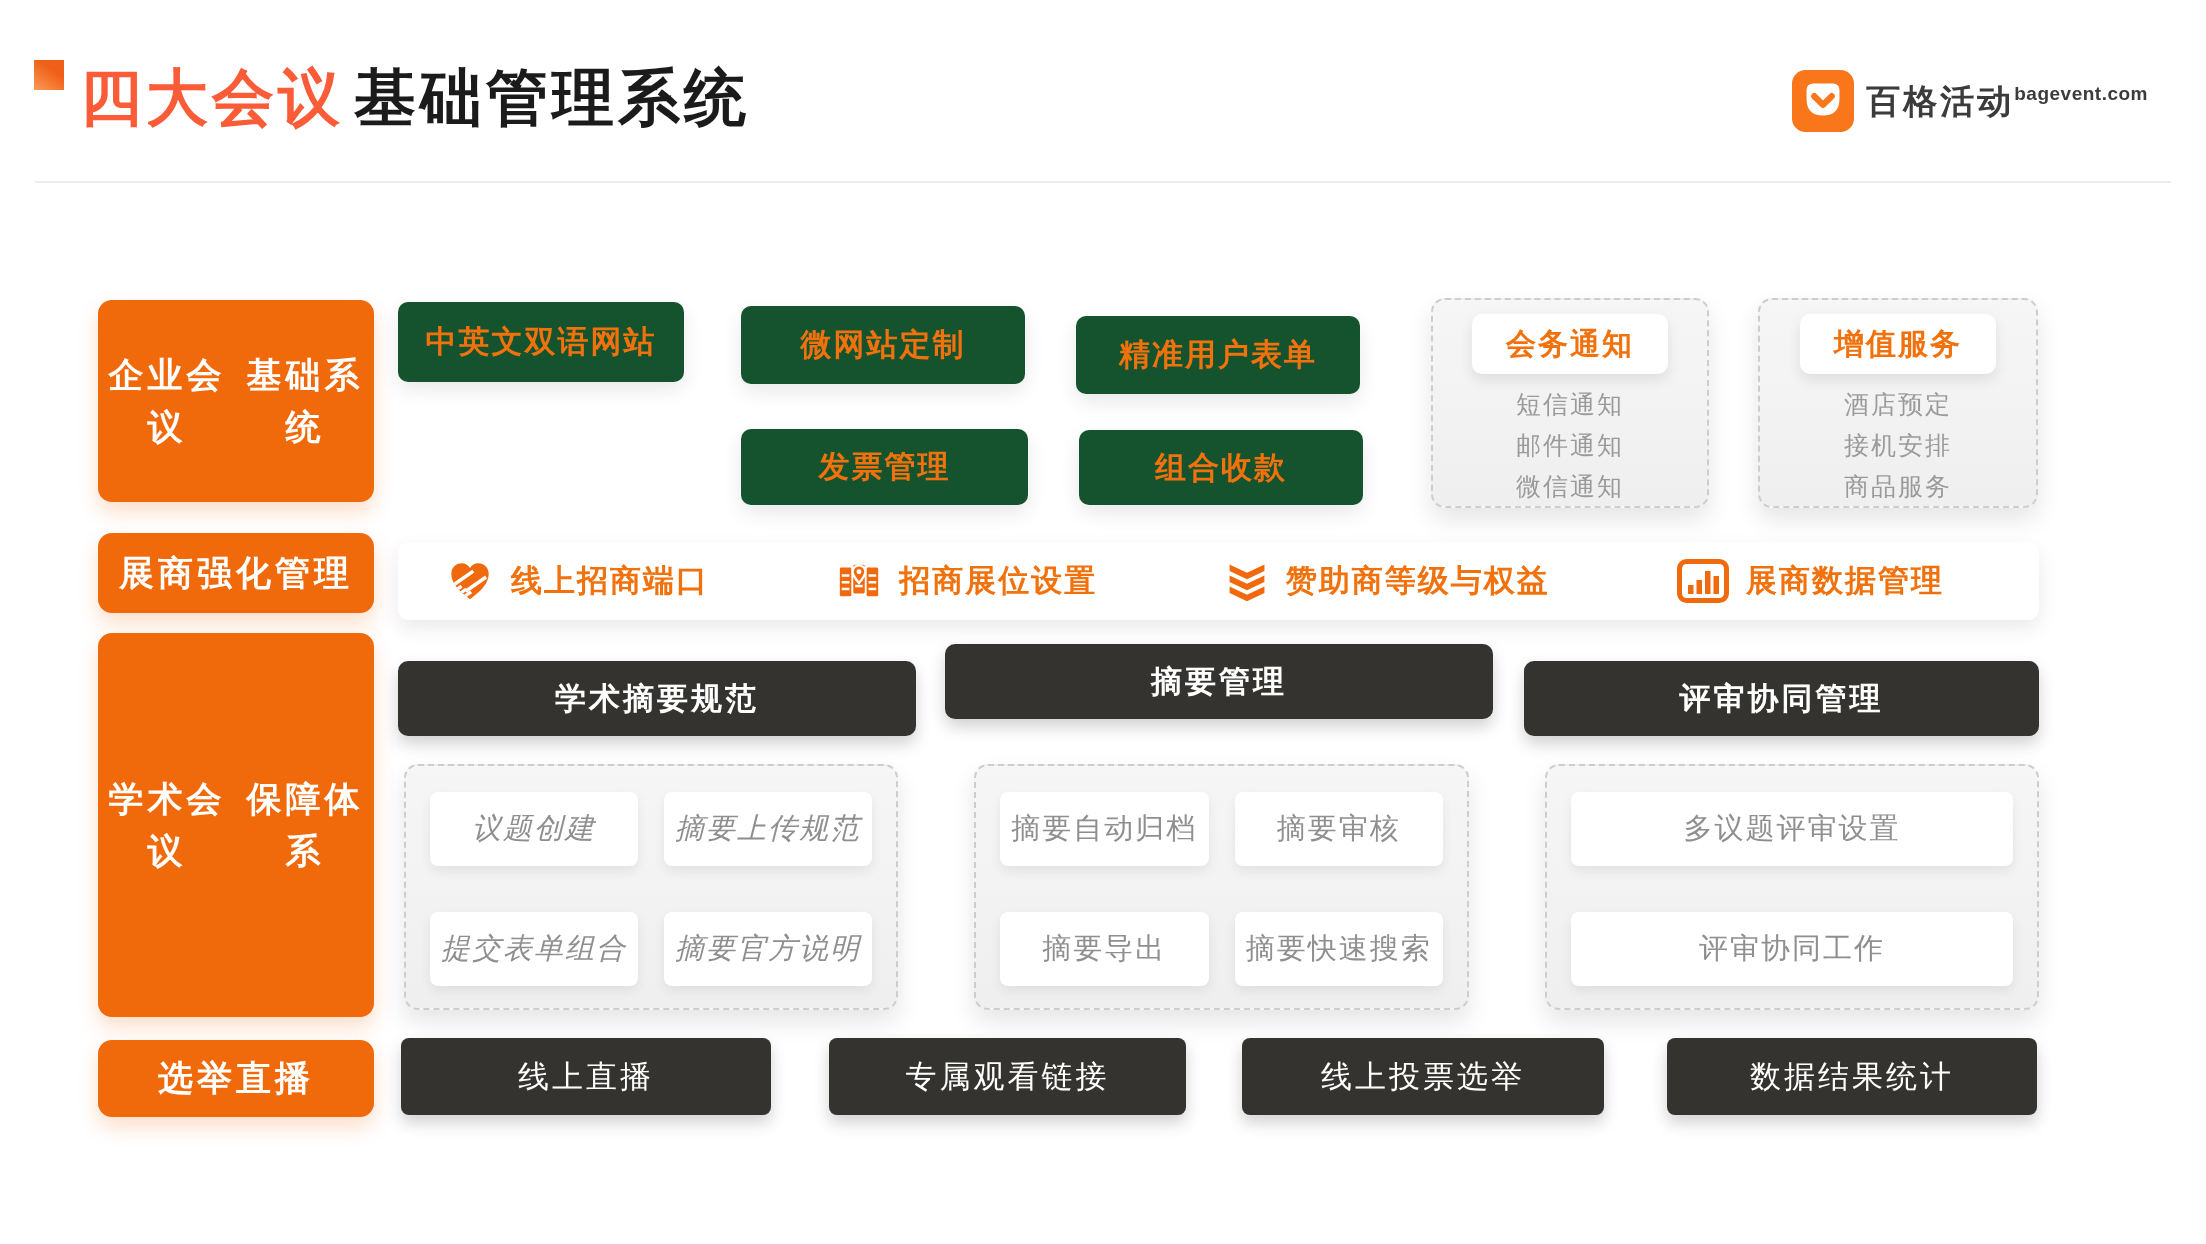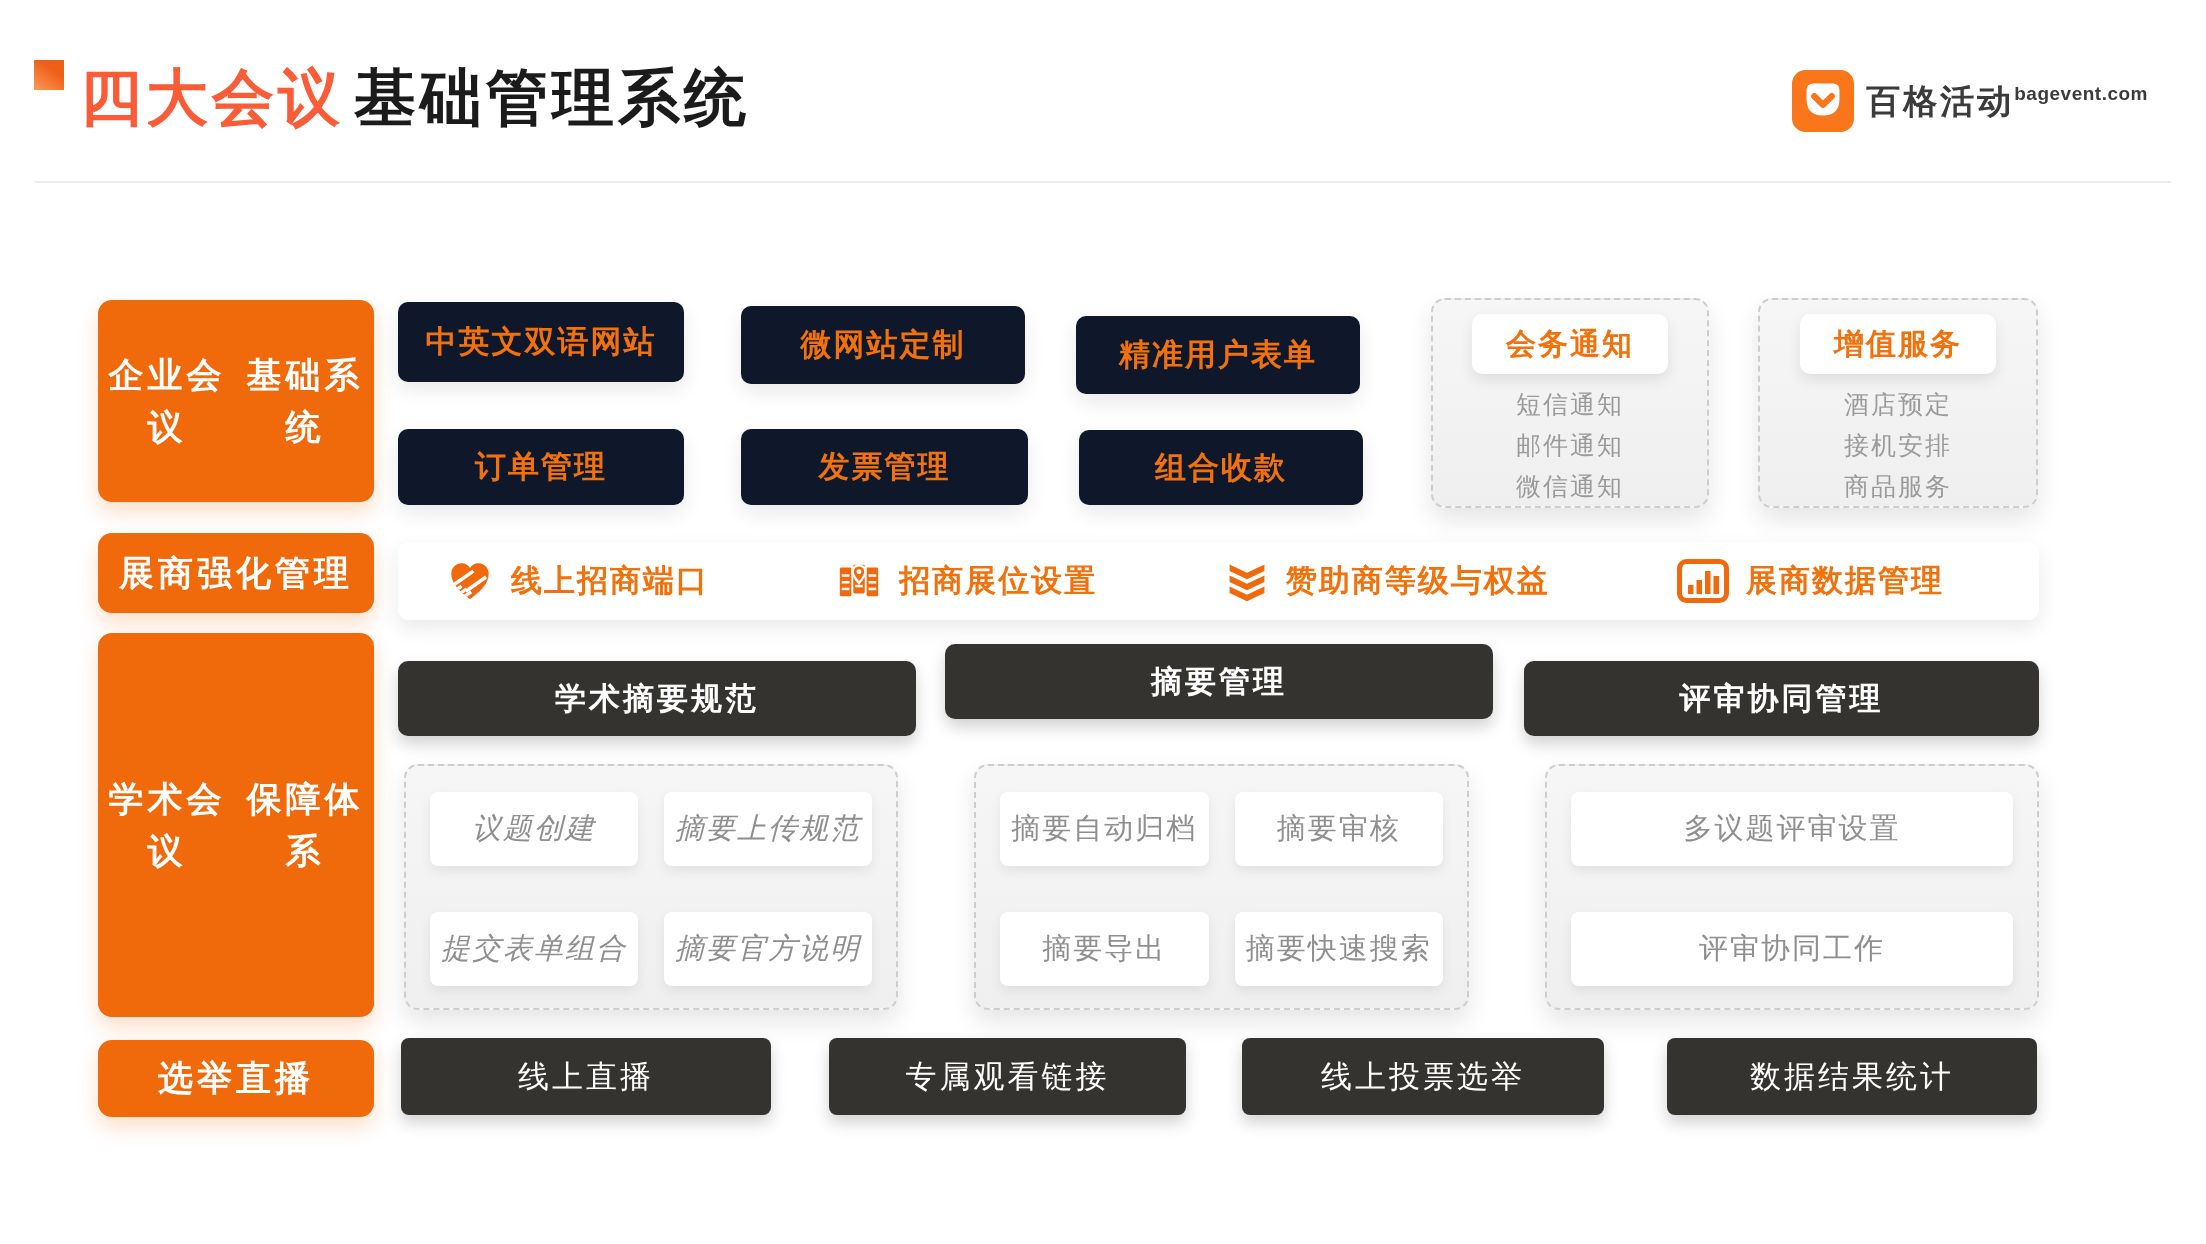--- a/index.html
+++ b/index.html
@@ -22,21 +22,21 @@
   .orange-block{position:absolute;left:98px;width:276px;background:#f0690b;border-radius:14px;
     color:#fff;display:flex;flex-direction:row;align-items:center;justify-content:center;
     font-size:35px;font-weight:700;letter-spacing:4px;line-height:1.5;text-align:center;
     box-shadow:0 10px 20px rgba(240,105,11,.22);}
   .b1{top:300px;height:202px;}
   .b2{top:533px;height:80px;}
   .b3{top:633px;height:384px;}
   .b4{top:1040px;height:77px;}
 
   
-  .card{position:absolute;background:#0f172a;border-radius:10px;
+  .card{position:absolute;background:#14532d;border-radius:10px;
     box-shadow:0 8px 20px rgba(0,0,0,.09);display:flex;align-items:center;justify-content:center;
     color:#f1720d;font-size:31px;font-weight:700;letter-spacing:2px;}
   .c1{left:398px;top:302px;width:286px;height:80px;}
   .c2{left:741px;top:306px;width:284px;height:78px;}
   .c3{left:1076px;top:316px;width:284px;height:78px;}
   .c4{left:398px;top:429px;width:286px;height:76px;}
   .c5{left:741px;top:429px;width:287px;height:76px;}
   .c6{left:1079px;top:430px;width:284px;height:75px;}
 
   
@@ -118,21 +118,20 @@
     <span>学术会议</span>
     <span>保障体系</span>
   </div>
   <div class="orange-block b4">
     <span>选举直播</span>
   </div>
 
   <div class="card c1">中英文双语网站</div>
   <div class="card c2">微网站定制</div>
   <div class="card c3">精准用户表单</div>
-  <div class="card c4">订单管理</div>
   <div class="card c5">发票管理</div>
   <div class="card c6">组合收款</div>
 
   <div class="dashed-group gA">
     <div class="group-title-card">会务通知</div>
     <div class="group-items">
       <div class="group-item">短信通知</div>
       <div class="group-item">邮件通知</div>
       <div class="group-item">微信通知</div>
     </div>

